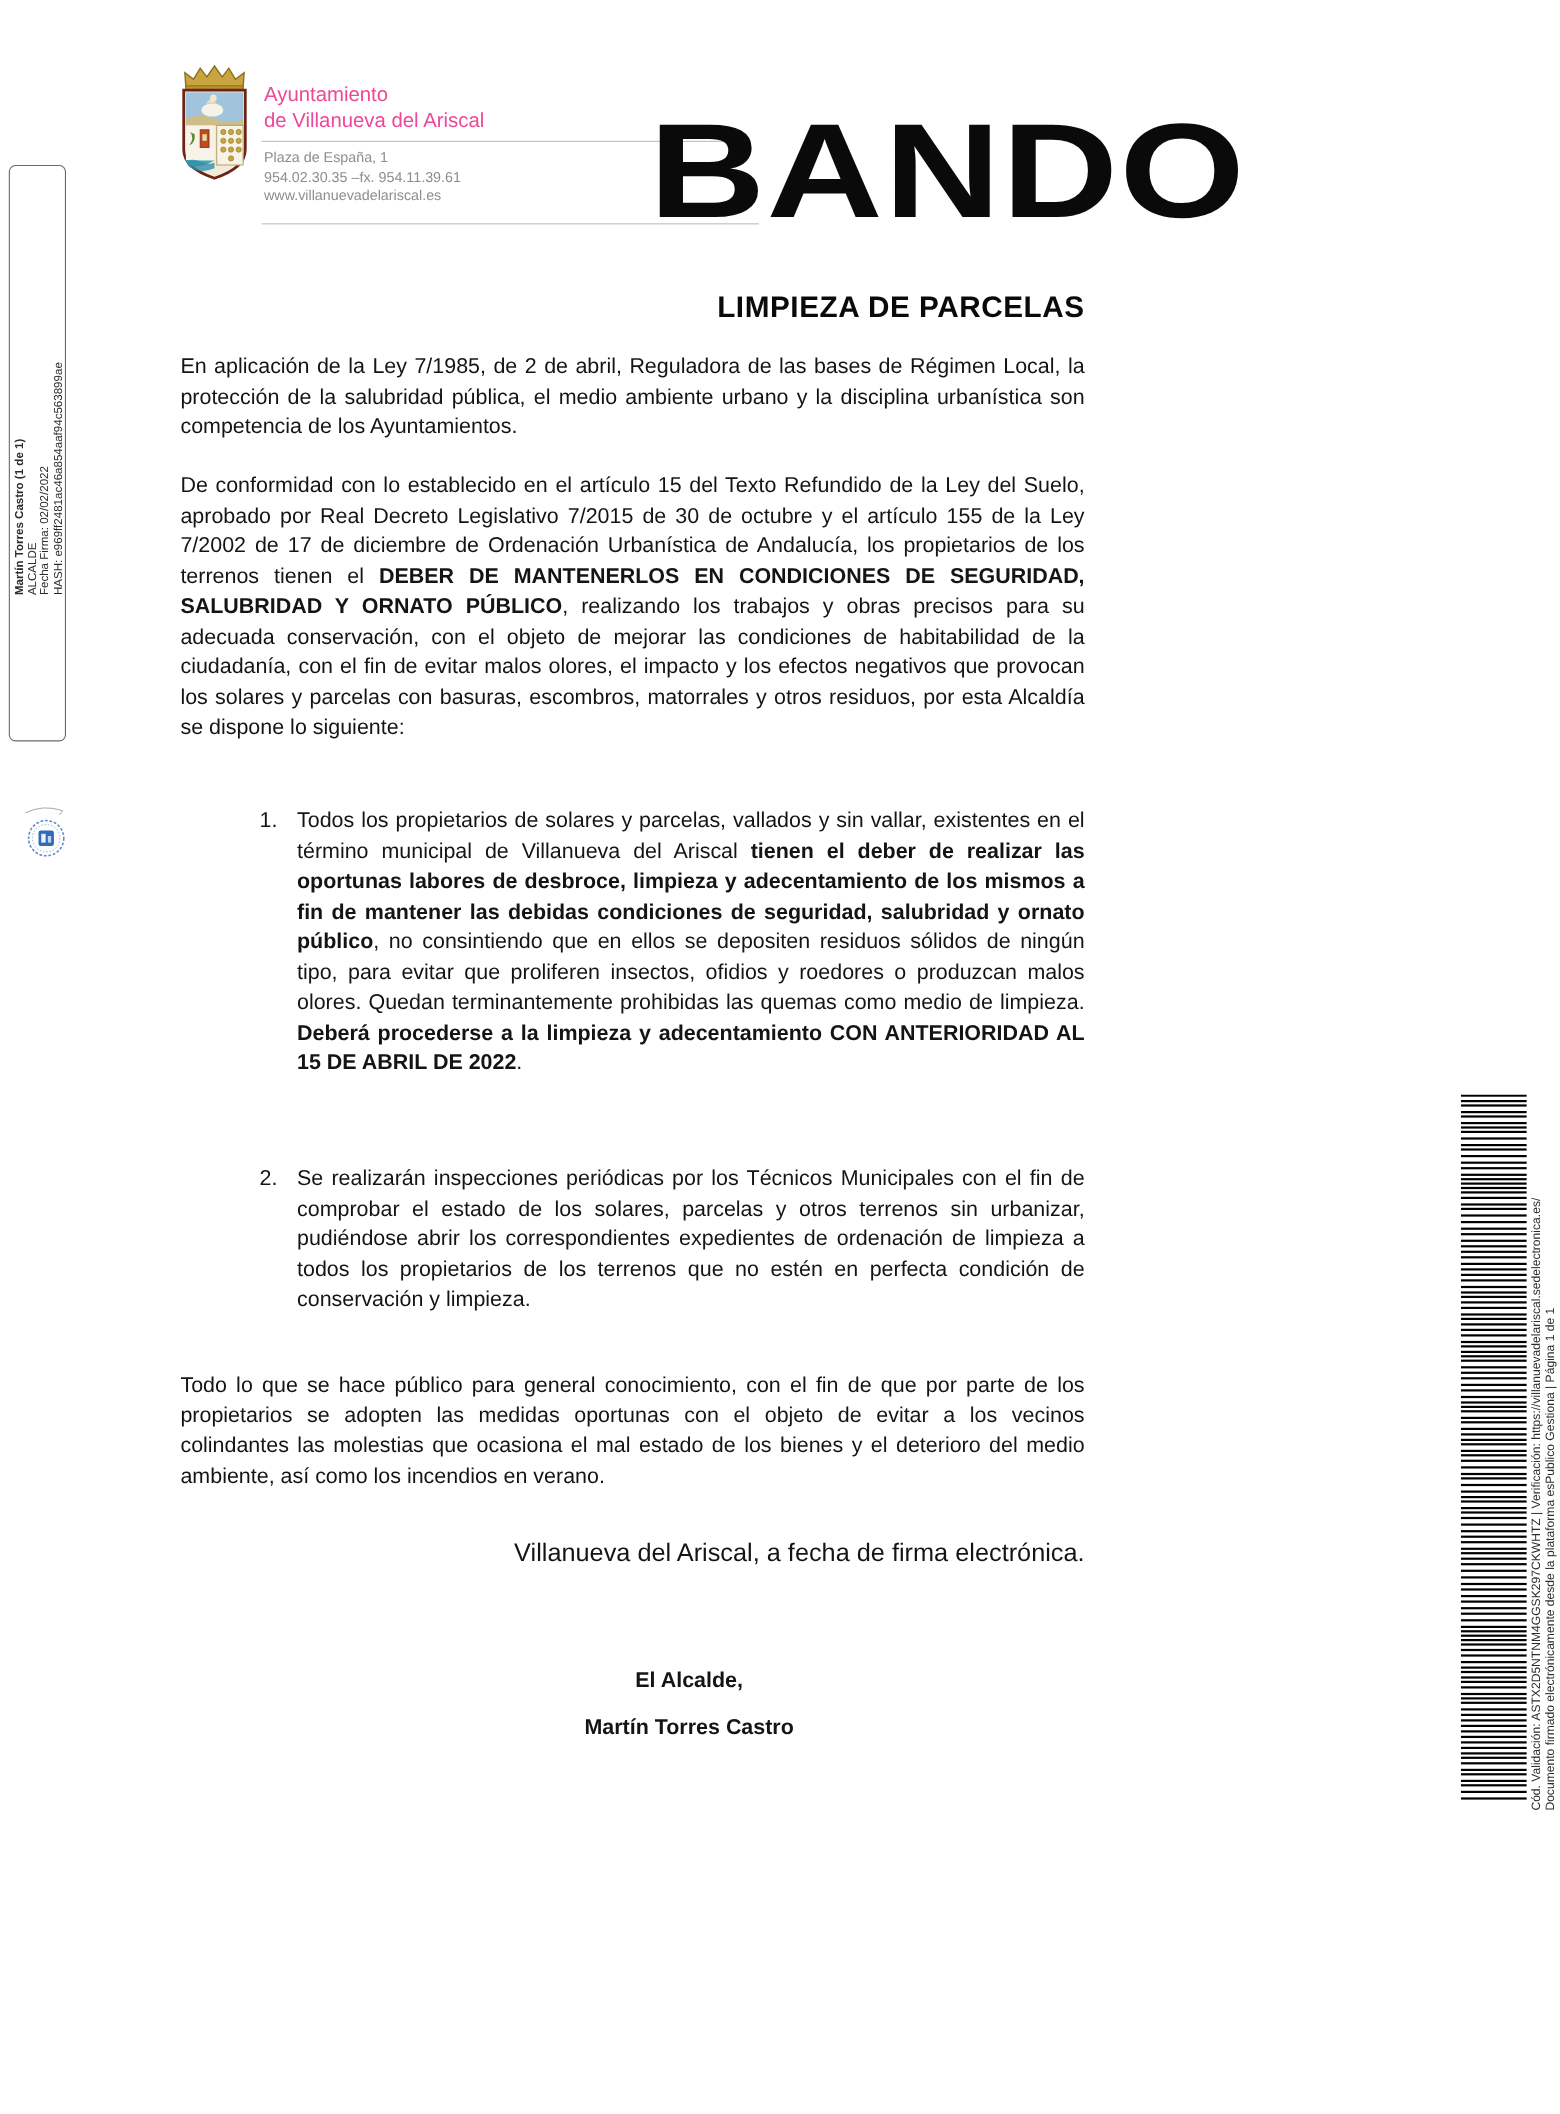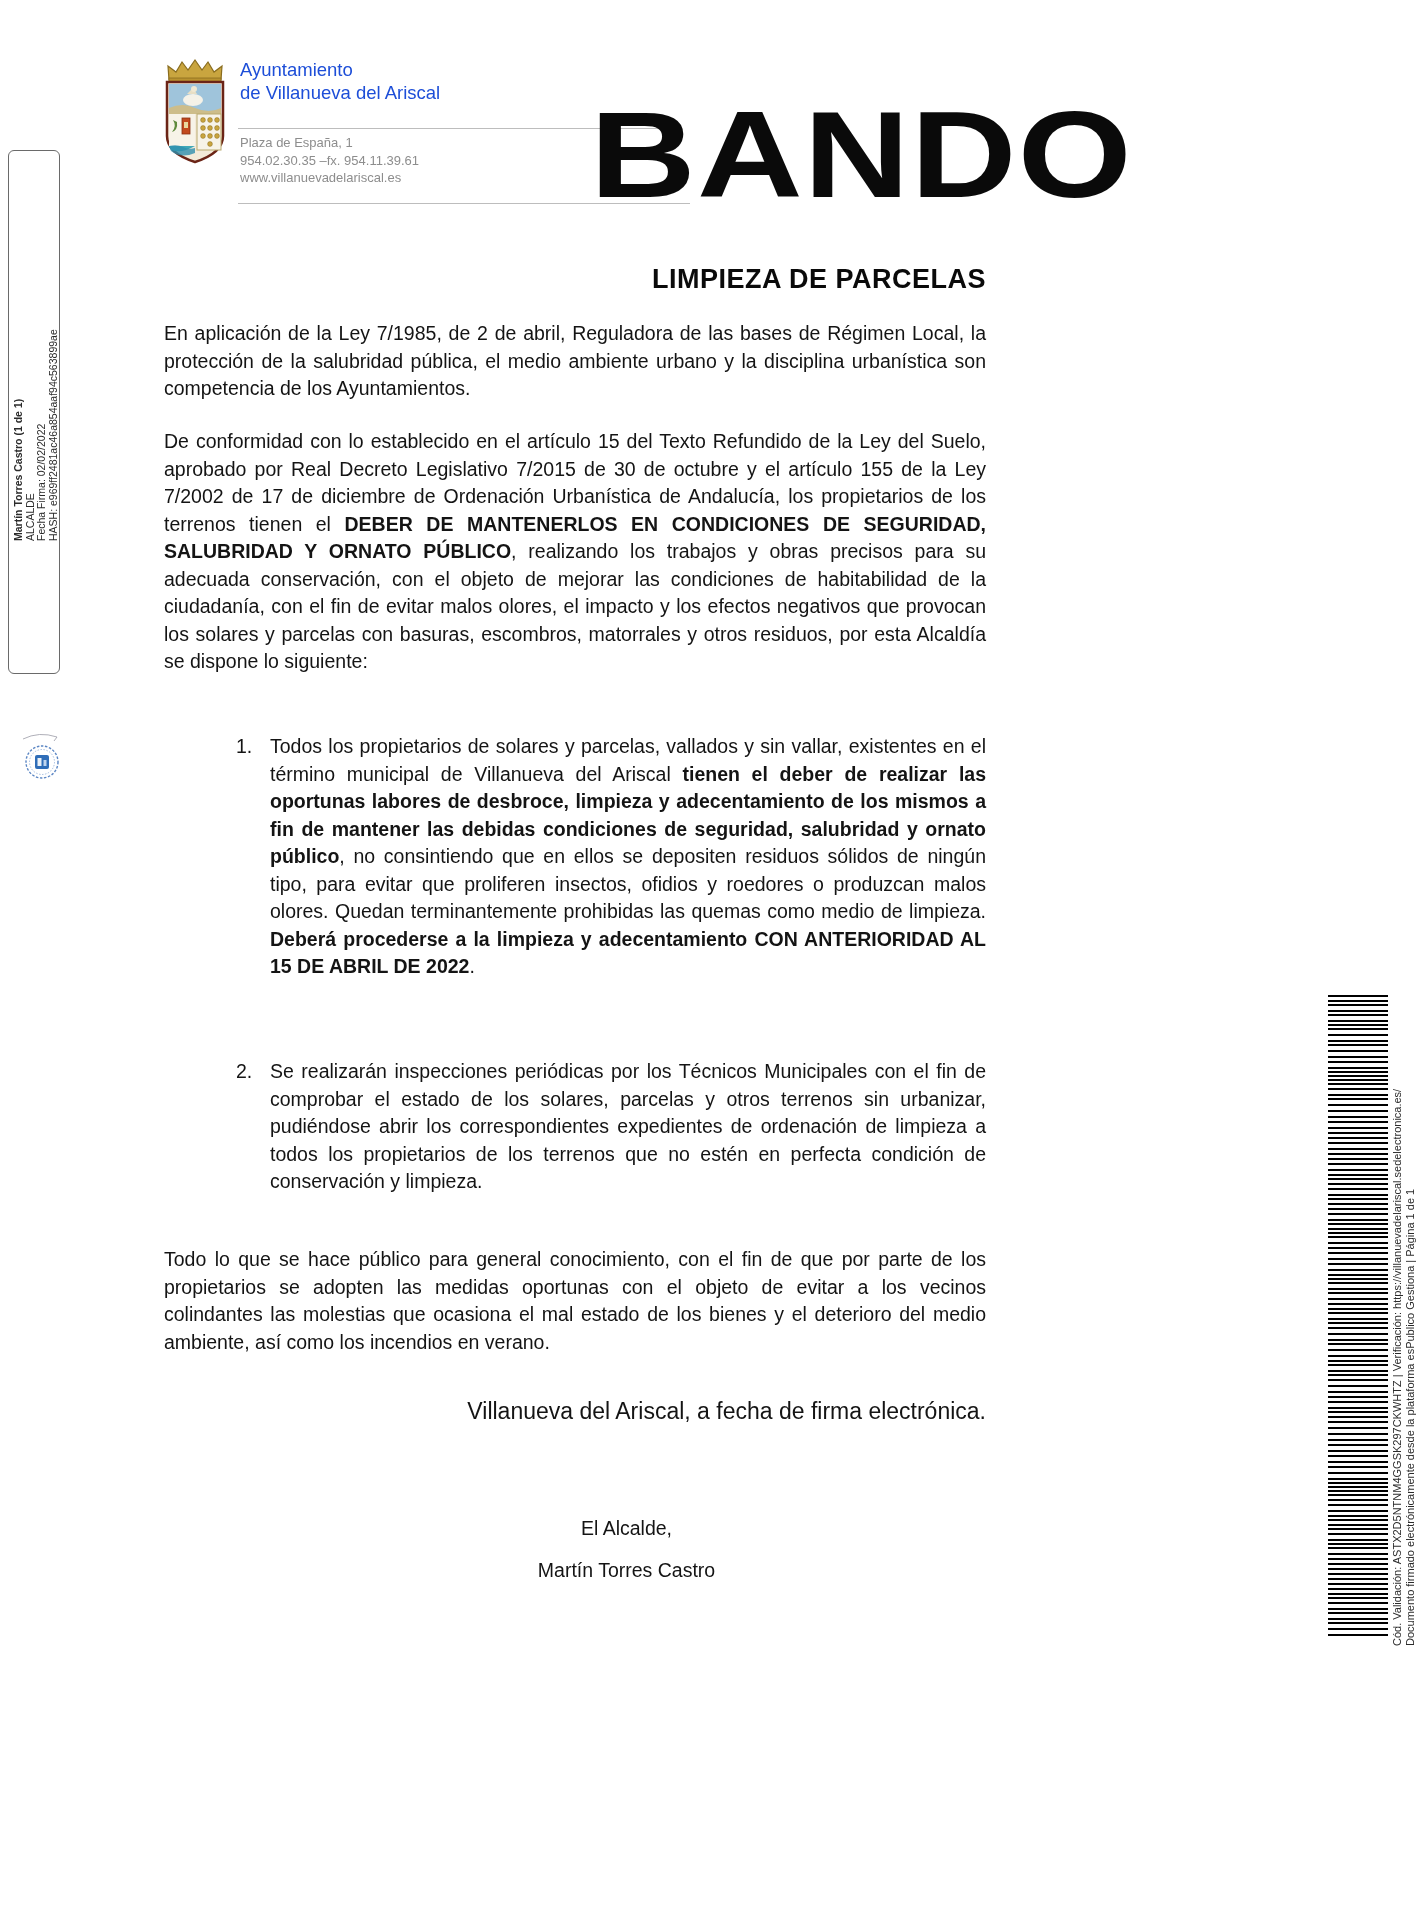--- a/index.html
+++ b/index.html
@@ -6,21 +6,21 @@
   .page{
     position:relative;
     width:1418px;height:1922px;
     background:#ffffff;
     font-family:"Liberation Sans", sans-serif;
     color:#111;
     overflow:hidden;
   }
   
   .crest{position:absolute;left:163px;top:58px;width:70px;height:106px;}
-  .org{position:absolute;left:240px;top:58px;font-size:18.5px;line-height:23px;color:#1d4ed8;font-weight:500;}
+  .org{position:absolute;left:240px;top:74px;font-size:18.5px;line-height:23px;color:#ec4899;font-weight:500;}
   .lh-divider{position:absolute;height:1px;background:#bdbdbd;}
   .divA{left:238px;top:128px;width:420px;}
   .divB{left:238px;top:203px;width:452px;}
   .contact{position:absolute;left:240px;top:134px;font-size:13px;line-height:17.5px;color:#8d8d8d;}
   .bando{
     position:absolute;left:590px;top:98px;
     font-size:122px;line-height:115px;font-weight:900;
     letter-spacing:1px;color:#0a0a0a;
     transform:scaleX(1.2);transform-origin:left top;
     white-space:nowrap;
@@ -39,21 +39,21 @@
   .closing{top:1230px;margin-top:16px;}
   .list-item{
     position:absolute;left:164px;width:822px;display:flex;
     font-size:19.5px;line-height:27.5px;color:#141414;
   }
   .li1{top:733px;}
   .li2{top:1058px;}
   .list-num{width:34px;margin-left:72px;flex:none;}
   .list-text{flex:1;text-align:justify;}
   .date-line{position:absolute;left:164px;top:1398px;width:822px;text-align:right;font-size:23px;color:#141414;}
-  .sig-center{position:absolute;left:164px;width:925px;text-align:center;font-size:19.5px;color:#141414;}
+  .sig-center{position:absolute;left:164px;width:925px;text-align:center;font-size:19.5px;color:#141414;font-weight:bold;}
   .sig-role{top:1517px;}
   .sig-name{top:1559px;}
   
   .side-box{
     position:absolute;left:8px;top:150px;width:50px;height:522px;
     border:1px solid #6a6a6a;border-radius:6px;background:#fff;
   }
   .side-text{
     position:absolute;left:13px;top:541px;width:272px;height:48px;
     transform:rotate(-90deg);transform-origin:0 0;

